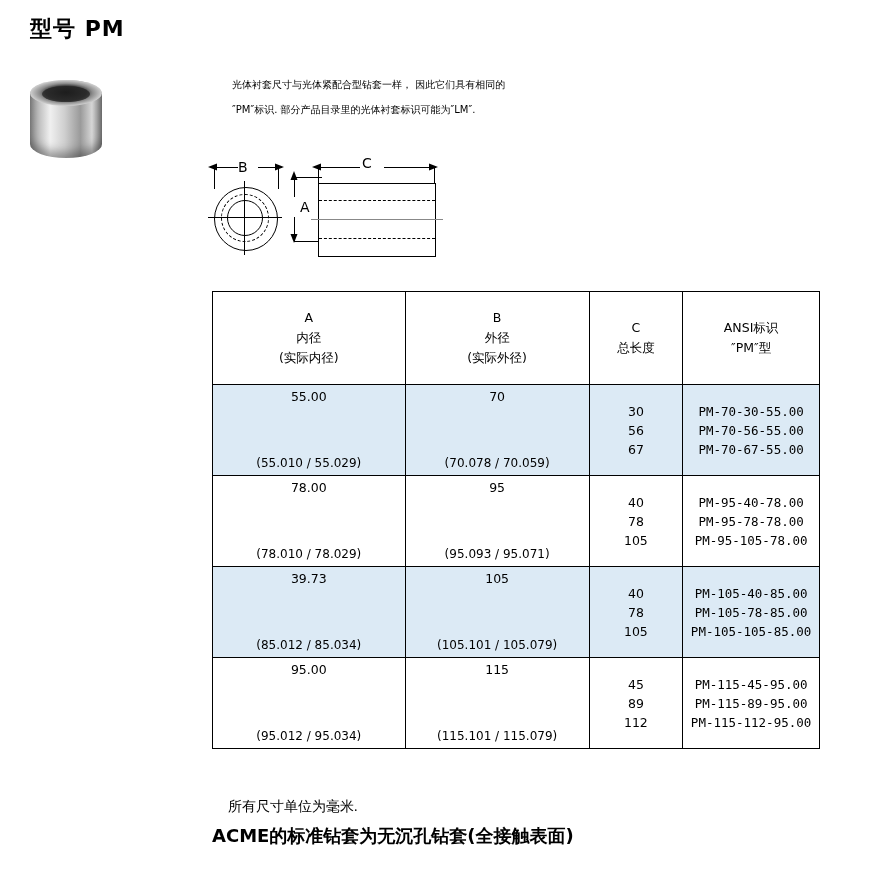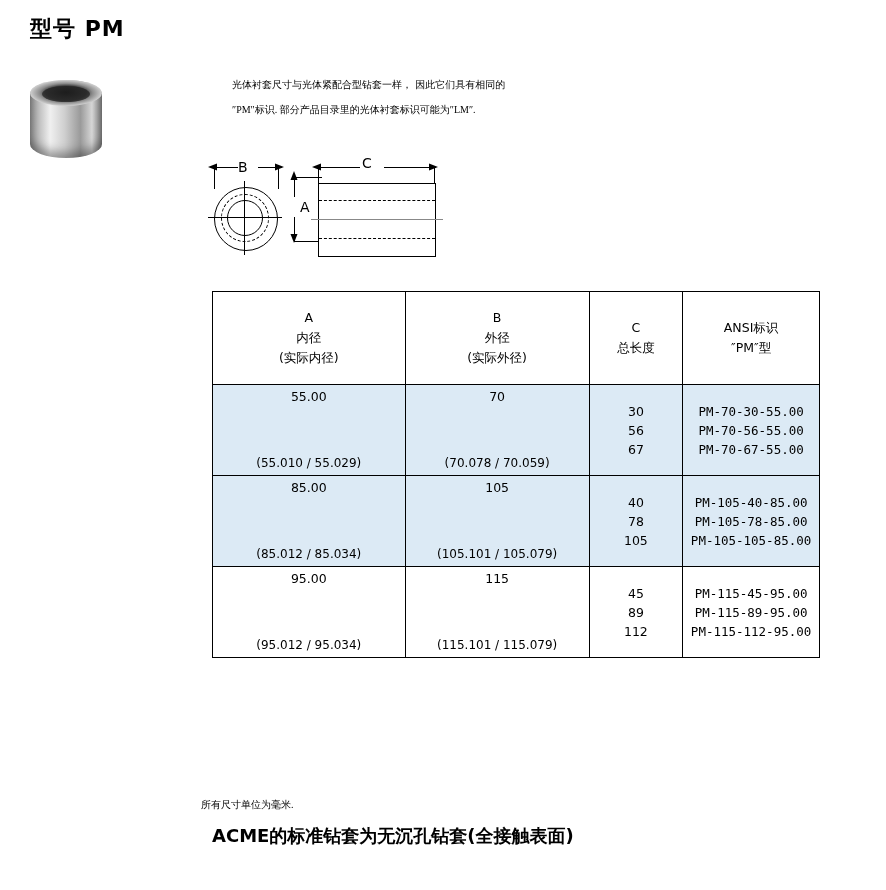--- a/index.html
+++ b/index.html
@@ -69,21 +69,21 @@
   
   .intro {
     position: absolute;
     left: 232px;
     top: 72px;
     width: 470px;
     font-size: 10px;
     line-height: 25px;
     font-family: "DejaVu Sans", sans-serif;
   }
-  .intro .l2 { text-indent: 0; font-family: Liberation Serif, serif; }
+  .intro .l2 { text-indent: 0; }
 
   
   .drawing {
     position: absolute;
     left: 196px;
     top: 155px;
     width: 280px;
     height: 120px;
   }
   .dim-label {
@@ -227,23 +227,23 @@
   }
   .colA { width: 196px; }
   .colB { width: 186px; }
   .colC { width: 90px; }
   .colD { width: 136px; }
 
   .dimsub { font-size: 12px; margin-top: 48px; }
 
   .footnote {
     position: absolute;
-    left: 201px;
+    left: 228px;
     top: 798px;
-    font-size: 10px;
+    font-size: 14px;
     font-family: Liberation Serif, serif;
   }
   .bottom-note {
     position: absolute;
     left: 212px;
     top: 824px;
     font-size: 18px;
     font-weight: bold;
     font-family: "DejaVu Sans", sans-serif;
   }
@@ -351,23 +351,39 @@
           <div>70</div>
           <div class="dimsub">(70.078 / 70.059)</div>
         </td>
         <td class="cval">30
 56
 67</td>
         <td class="ansi">PM-70-30-55.00
 PM-70-56-55.00
 PM-70-67-55.00</td>
       </tr>
+      <tr>
+        <td>
+          <div>78.00</div>
+          <div class="dimsub">(78.010 / 78.029)</div>
+        </td>
+        <td>
+          <div>95</div>
+          <div class="dimsub">(95.093 / 95.071)</div>
+        </td>
+        <td class="cval">40
+78
+105</td>
+        <td class="ansi">PM-95-40-78.00
+PM-95-78-78.00
+PM-95-105-78.00</td>
+      </tr>
       <tr class="alt">
         <td>
-          <div>85.00</div>
+          <div>39.73</div>
           <div class="dimsub">(85.012 / 85.034)</div>
         </td>
         <td>
           <div>105</div>
           <div class="dimsub">(105.101 / 105.079)</div>
         </td>
         <td class="cval">40
 78
 105</td>
         <td class="ansi">PM-105-40-85.00

